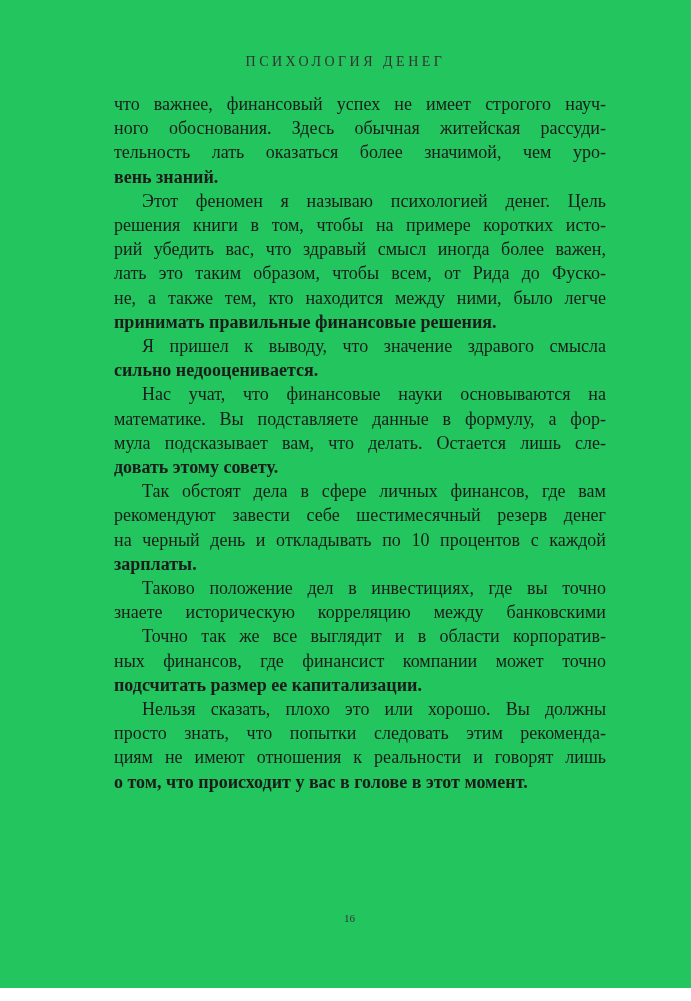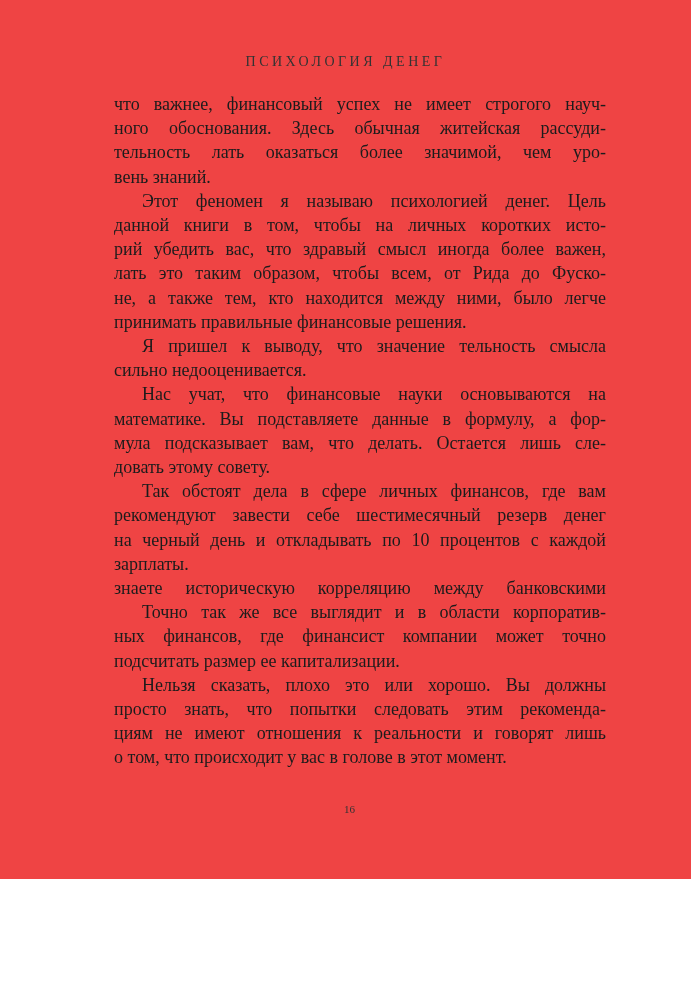--- a/index.html
+++ b/index.html
@@ -4,23 +4,23 @@
 <title>Book Page</title>
 <style>
   html, body {
     margin: 0;
     padding: 0;
     background: #ffffff;
   }
   .page {
     position: relative;
     width: 691px;
-    height: 879px;
+    height: 988px;
     margin: 0 auto;
-    background: #ef4444;
+    background: #22c55e;
     font-family: "Liberation Serif", "DejaVu Serif", serif;
     color: #1c1c1c;
     overflow: hidden;
   }
   .running-head {
     position: absolute;
     top: 54px;
     left: 0;
     width: 100%;
     text-align: center;
@@ -37,20 +37,21 @@
     font-size: 18px;
     line-height: 24.2px;
   }
   .line {
     text-align: justify;
     text-align-last: justify;
     white-space: normal;
   }
   .line.last {
     text-align-last: left;
+    font-weight: bold;
   }
   .line.indent {
     text-indent: 28px;
     font-family: Liberation Serif, serif;
   }
   .page-number {
     position: absolute;
     bottom: 64px;
     left: 4px;
     width: 100%;
@@ -64,35 +65,36 @@
 
 <div class="page">
   <div class="running-head">ПСИХОЛОГИЯ ДЕНЕГ</div>
 
   <div class="body-text">
       <div class="line">что важнее, финансовый успех не имеет строгого науч-</div>
       <div class="line">ного обоснования. Здесь обычная житейская рассуди-</div>
       <div class="line">тельность лать оказаться более значимой, чем уро-</div>
       <div class="line last">вень знаний.</div>
       <div class="line indent">Этот феномен я называю психологией денег. Цель</div>
-      <div class="line">данной книги в том, чтобы на личных коротких исто-</div>
+      <div class="line">решения книги в том, чтобы на примере коротких исто-</div>
       <div class="line">рий убедить вас, что здравый смысл иногда более важен,</div>
       <div class="line">лать это таким образом, чтобы всем, от Рида до Фуско-</div>
       <div class="line">не, а также тем, кто находится между ними, было легче</div>
       <div class="line last">принимать правильные финансовые решения.</div>
-      <div class="line indent">Я пришел к выводу, что значение тельность смысла</div>
+      <div class="line indent">Я пришел к выводу, что значение здравого смысла</div>
       <div class="line last">сильно недооценивается.</div>
       <div class="line indent">Нас учат, что финансовые науки основываются на</div>
       <div class="line">математике. Вы подставляете данные в формулу, а фор-</div>
       <div class="line">мула подсказывает вам, что делать. Остается лишь сле-</div>
       <div class="line last">довать этому совету.</div>
       <div class="line indent">Так обстоят дела в сфере личных финансов, где вам</div>
       <div class="line">рекомендуют завести себе шестимесячный резерв денег</div>
       <div class="line">на черный день и откладывать по 10 процентов с каждой</div>
       <div class="line last">зарплаты.</div>
+      <div class="line indent">Таково положение дел в инвестициях, где вы точно</div>
       <div class="line">знаете историческую корреляцию между банковскими</div>
       <div class="line indent">Точно так же все выглядит и в области корпоратив-</div>
       <div class="line">ных финансов, где финансист компании может точно</div>
       <div class="line last">подсчитать размер ее капитализации.</div>
       <div class="line indent">Нельзя сказать, плохо это или хорошо. Вы должны</div>
       <div class="line">просто знать, что попытки следовать этим рекоменда-</div>
       <div class="line">циям не имеют отношения к реальности и говорят лишь</div>
       <div class="line last">о том, что происходит у вас в голове в этот момент.</div>
     </div>
 

